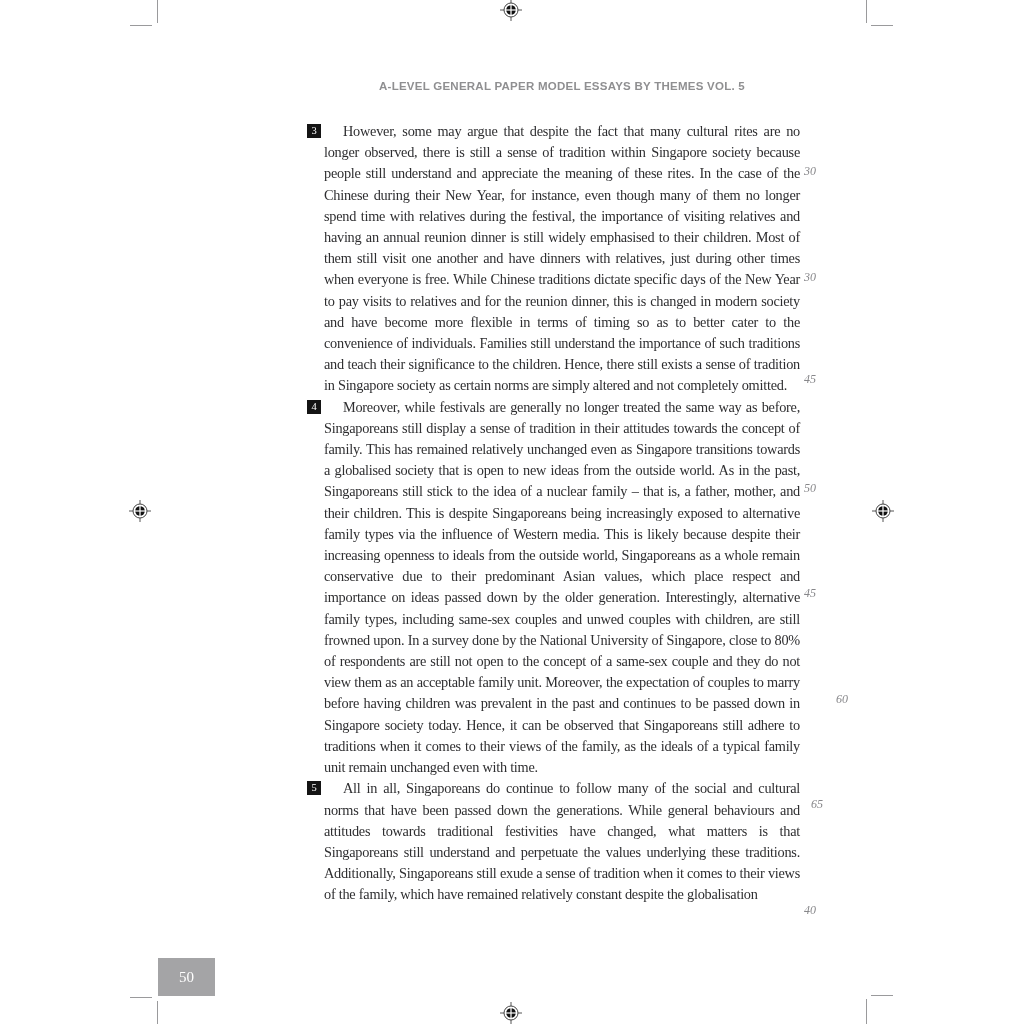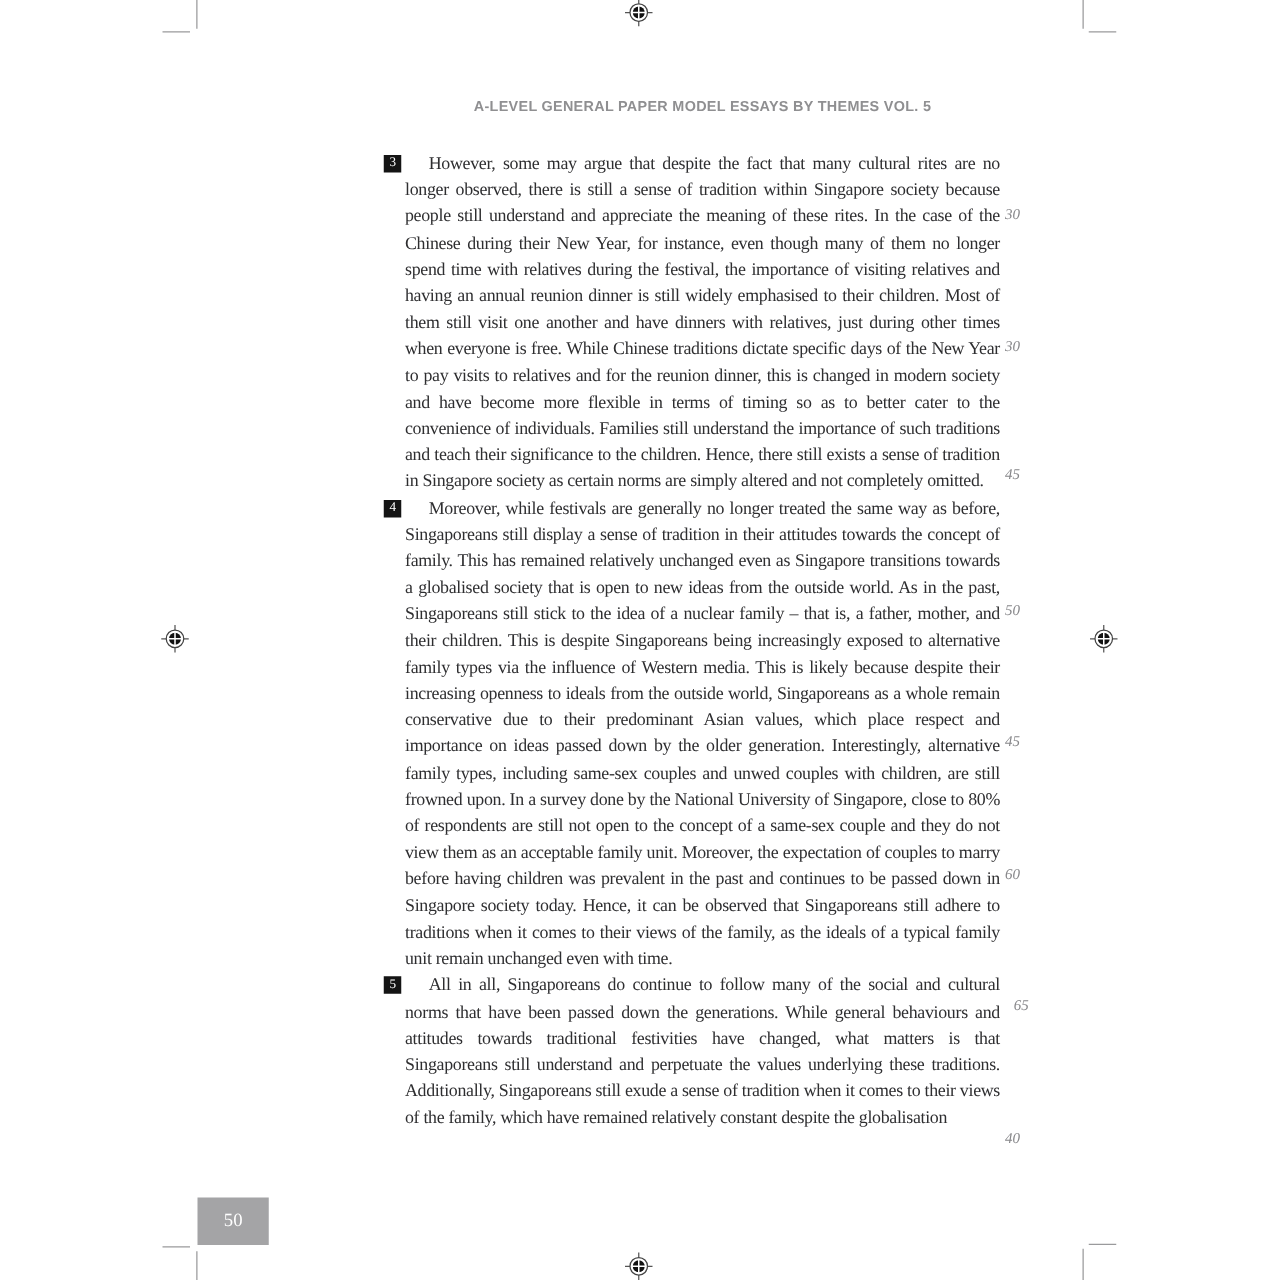--- a/index.html
+++ b/index.html
@@ -148,19 +148,19 @@
   <div class="para">
     <span class="para-badge">5</span><span>All in all, Singaporeans do continue to follow many of the social and cultural norms that have been passed down the generations. While general behaviours and attitudes towards traditional festivities have changed, what matters is that Singaporeans still understand and perpetuate the values underlying these traditions. Additionally, Singaporeans still exude a sense of tradition when it comes to their views of the family, which have remained relatively constant despite the globalisation</span>
   </div>
 </div>
 
 <span class="line-no" style="top:164px;">30</span>
 <span class="line-no" style="top:270px;">30</span>
 <span class="line-no" style="top:372px;">45</span>
 <span class="line-no" style="top:481px;">50</span>
 <span class="line-no" style="top:586px;">45</span>
-<span class="line-no" style="top:692px;">60</span>
+<span class="line-no" style="top:692px;margin-left:32px;">60</span>
 <span class="line-no" style="top:797px;text-align:center;">65</span>
 <span class="line-no" style="top:903px;">40</span>
 
 <div class="page-number-box">
   <span>50</span>
 </div>
 
 </body></html>

